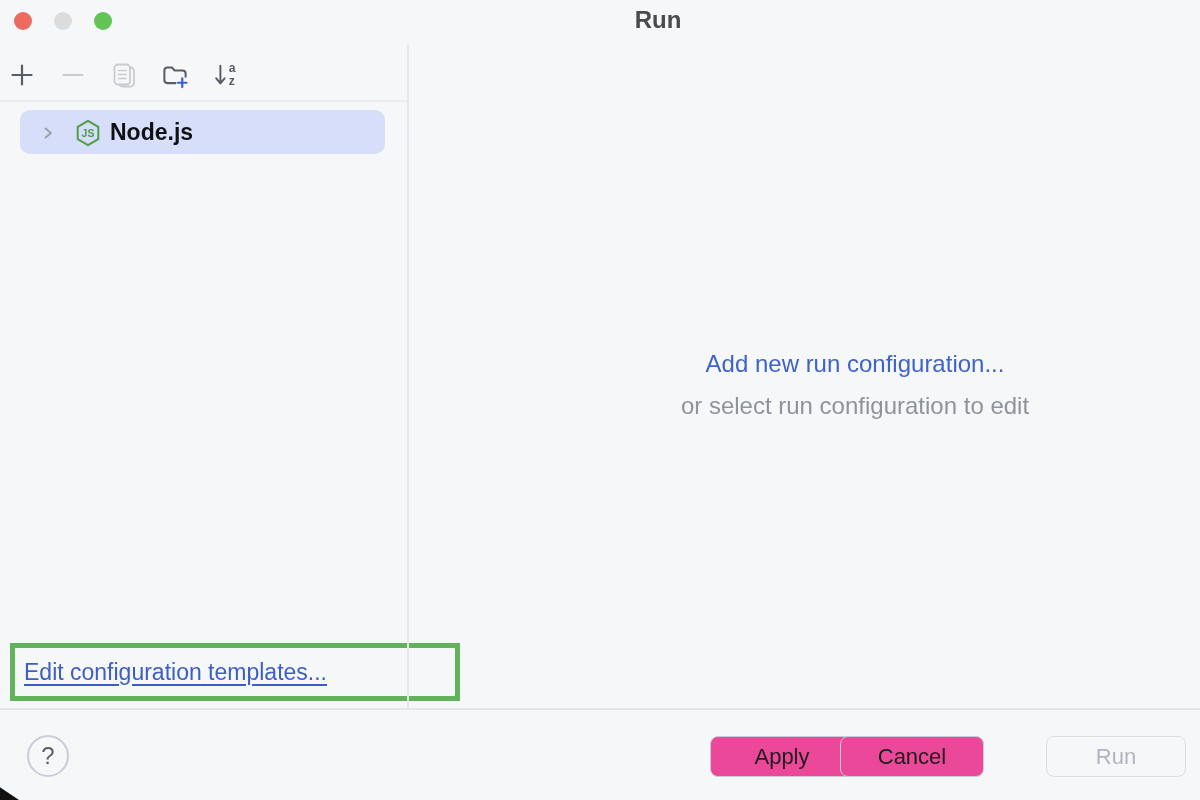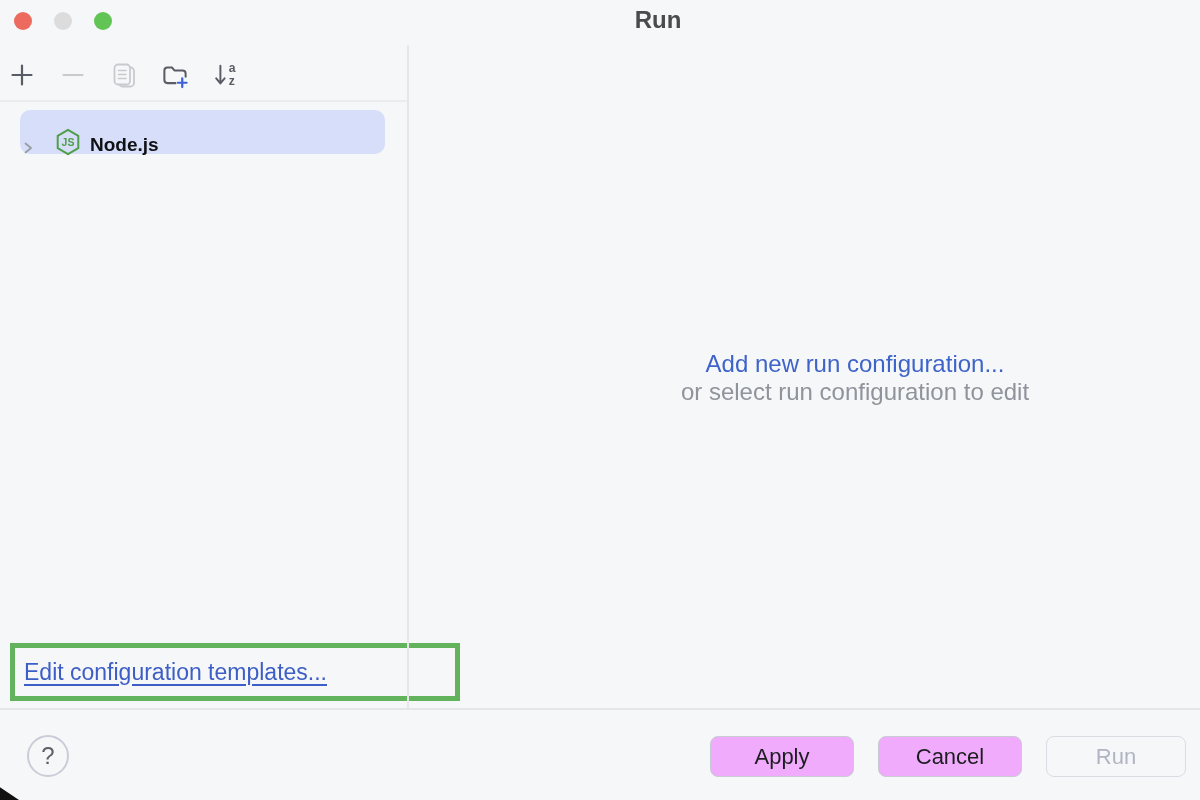--- a/index.html
+++ b/index.html
@@ -23,28 +23,28 @@
   }
 
   
   .toolbar { position: absolute; top: 57px; left: 8px; display: flex; gap: 23px; }
   .tb-btn { width: 28px; height: 36px; display: flex; align-items: center; justify-content: center; }
   .tb-btn svg { display: block; }
 
   .toolbar-sep { position: absolute; top: 100px; left: 0; width: 408px; height: 2px; background: #ececee; }
 
   .tree { position: absolute; top: 109px; left: 0; width: 408px; }
-  .tree-row { position: relative; height: 47px; display: flex; align-items: flex-end; padding-left: 20px; }
+  .tree-row { position: relative; height: 47px; display: flex; align-items: center; padding-left: 40px; }
   .tree-row .sel-bg {
     position: absolute; left: 20px; right: 23px; top: 1px; bottom: 2px;
     background: #d7defa; border-radius: 10px; z-index: 0;
   }
   .tree-row .chev { z-index: 1; width: 16px; height: 16px; margin-right: 18px; }
   .tree-row .node-icon-box { z-index: 1; width: 28px; height: 28px; margin-right: 8px; }
-  .tree-label { z-index: 1; font-size: 19px; font-weight: 700; color: #101114; }
+  .tree-label { z-index: 1; font-size: 23px; font-weight: 700; color: #101114; }
 
   
   .npm-icon { width: 27px; height: 27px; background: #bf3733; border-radius: 2px; position: relative; }
   .npm-icon .inner { position: absolute; left: 5px; top: 5px; width: 17px; height: 17px; background: #fdfdfd; }
   .npm-icon .bar { position: absolute; left: 14px; top: 5px; width: 4.5px; height: 11px; background: #bf3733; }
 
   
   .annotation-box {
     position: absolute; left: 10px; top: 643px; width: 450px; height: 58px;
     border: 5px solid #63b35c; display: flex; align-items: center;
@@ -57,38 +57,38 @@
   
   .v-divider { position: absolute; left: 407px; top: 45px; width: 2px; height: 663px; background: #e7e7ea; }
   .footer-sep { position: absolute; left: 0; top: 708px; width: 1200px; height: 2px; background: #e6e6e9; }
 
   
   .empty-state {
     position: absolute; left: 409px; top: 350px; width: 791px;
     padding-left: 101px; text-align: center;
   }
   .add-config-link { font-size: 24px; color: #3e63c9; cursor: pointer; display: inline-block; }
-  .empty-hint { font-size: 24px; color: #8f939b; }
+  .empty-hint { margin-top: 14px; font-size: 24px; color: #8f939b; }
 
   
   .help-button {
     position: absolute; left: 27px; top: 735px; width: 42px; height: 42px;
     border: 2px solid #c9cdd7; border-radius: 50%;
     display: flex; align-items: center; justify-content: center;
     font-size: 24px; color: #5c6068; cursor: pointer; background: transparent;
   }
   .btn {
     position: absolute; top: 736px; height: 41px; border-radius: 8px;
     font-family: "Liberation Sans", sans-serif; font-size: 22px;
     display: flex; align-items: center; justify-content: center; cursor: pointer;
   }
-  .btn-enabled { background: #f0abfc; border: 1px solid #c8cbd4; color: #1c1d1f; }
+  .btn-enabled { background: #ec4899; border: 1px solid #c8cbd4; color: #1c1d1f; }
   .btn-disabled { background: transparent; border: 1px solid #dbdde4; color: #b1b4c2; cursor: default; }
   .btn-apply  { left: 710px;  width: 144px; }
-  .btn-cancel { left: 878px;  width: 144px; }
+  .btn-cancel { left: 840px;  width: 144px; }
   .btn-run    { left: 1046px; width: 140px; }
 
   
   .cursor-tip {
     position: absolute; left: 0; bottom: 0; width: 19px; height: 15px;
     background: #111; clip-path: polygon(0% 15%, 100% 100%, 0% 100%);
   }
 </style>
 </head>
 <body>

